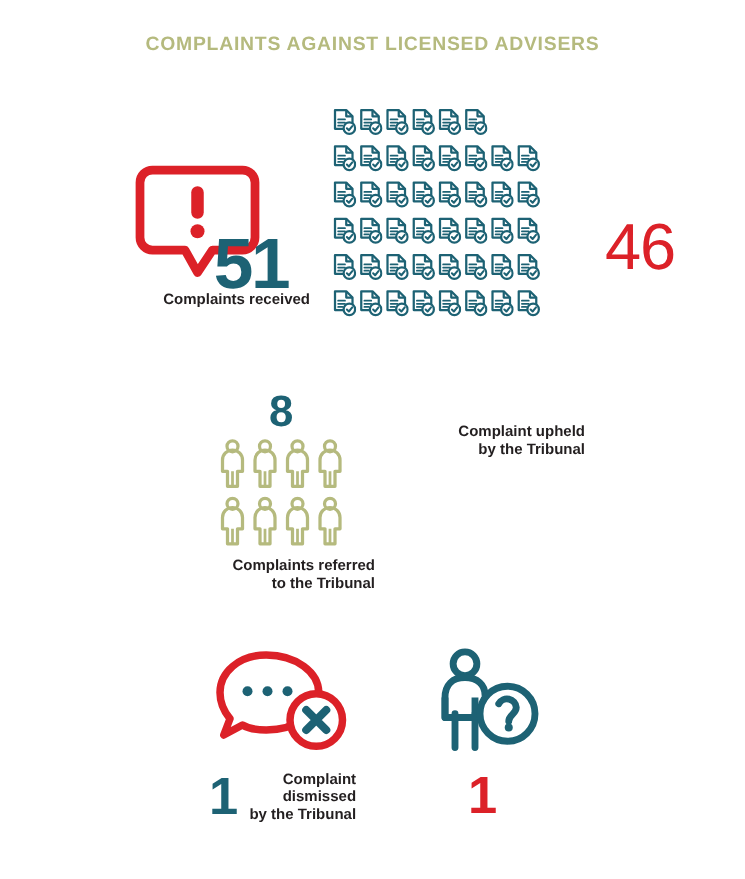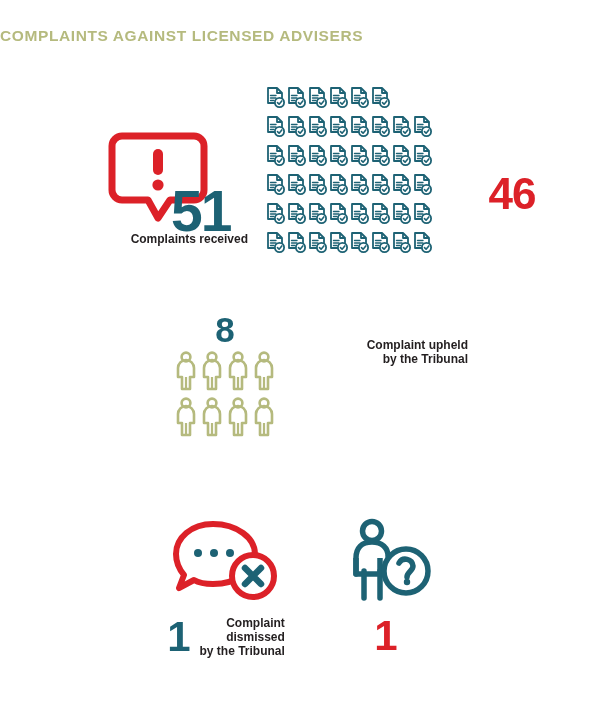--- a/index.html
+++ b/index.html
@@ -15,20 +15,21 @@
     color: #231f20;
     overflow: hidden;
   }
 
   
   .title {
     position: absolute;
     top: 27px;
     left: 0;
     width: 596px;
+    text-align: center;
     font-size: 15.5px;
     font-weight: bold;
     letter-spacing: 0.6px;
     color: #b5ba7e;
   }
 
   
   .caption {
     font-size: 12px;
     font-weight: bold;
@@ -88,22 +89,22 @@
   }
 
   .blk-closed {
     position: absolute;
     left: 437px;
     top: 172px;
     width: 150px;
     text-align: center;
   }
   .num-46 {
-    font-size: 44px;
-    font-weight: bold;
+    font-size: 52px;
+    font-weight: normal;
     color: #dc2128;
     letter-spacing: -1px;
     line-height: 1;
     margin-bottom: 6px;
   }
 
   
   .blk-referred {
     position: absolute;
     left: 150px;
@@ -570,20 +571,22 @@
         <circle cx="11" cy="6" r="4.4" fill="none" stroke="#b5ba7e" stroke-width="2.6"></circle>
         <path d="M3 17 a8 8 0 0 1 16 0 V26 h-4 V38 h-8 V26 H3 Z" fill="none" stroke="#b5ba7e" stroke-width="2.6" stroke-linejoin="round"></path>
         <path d="M11 26 V38" stroke="#b5ba7e" stroke-width="2.2"></path>
       </svg>
       <svg class="person" viewBox="0 0 22 40">
         <circle cx="11" cy="6" r="4.4" fill="none" stroke="#b5ba7e" stroke-width="2.6"></circle>
         <path d="M3 17 a8 8 0 0 1 16 0 V26 h-4 V38 h-8 V26 H3 Z" fill="none" stroke="#b5ba7e" stroke-width="2.6" stroke-linejoin="round"></path>
         <path d="M11 26 V38" stroke="#b5ba7e" stroke-width="2.2"></path>
       </svg>
     </div>
+  <div class="caption">Complaints referred
+to the Tribunal</div>
 </div>
 
 <div class="blk-upheld">
   <div class="caption">Complaint upheld
 by the Tribunal</div>
 </div>
 
 <div class="blk-dismissed">
   <div class="bubble-x-wrap">
     <svg width="110" height="88" viewBox="0 0 110 88">

